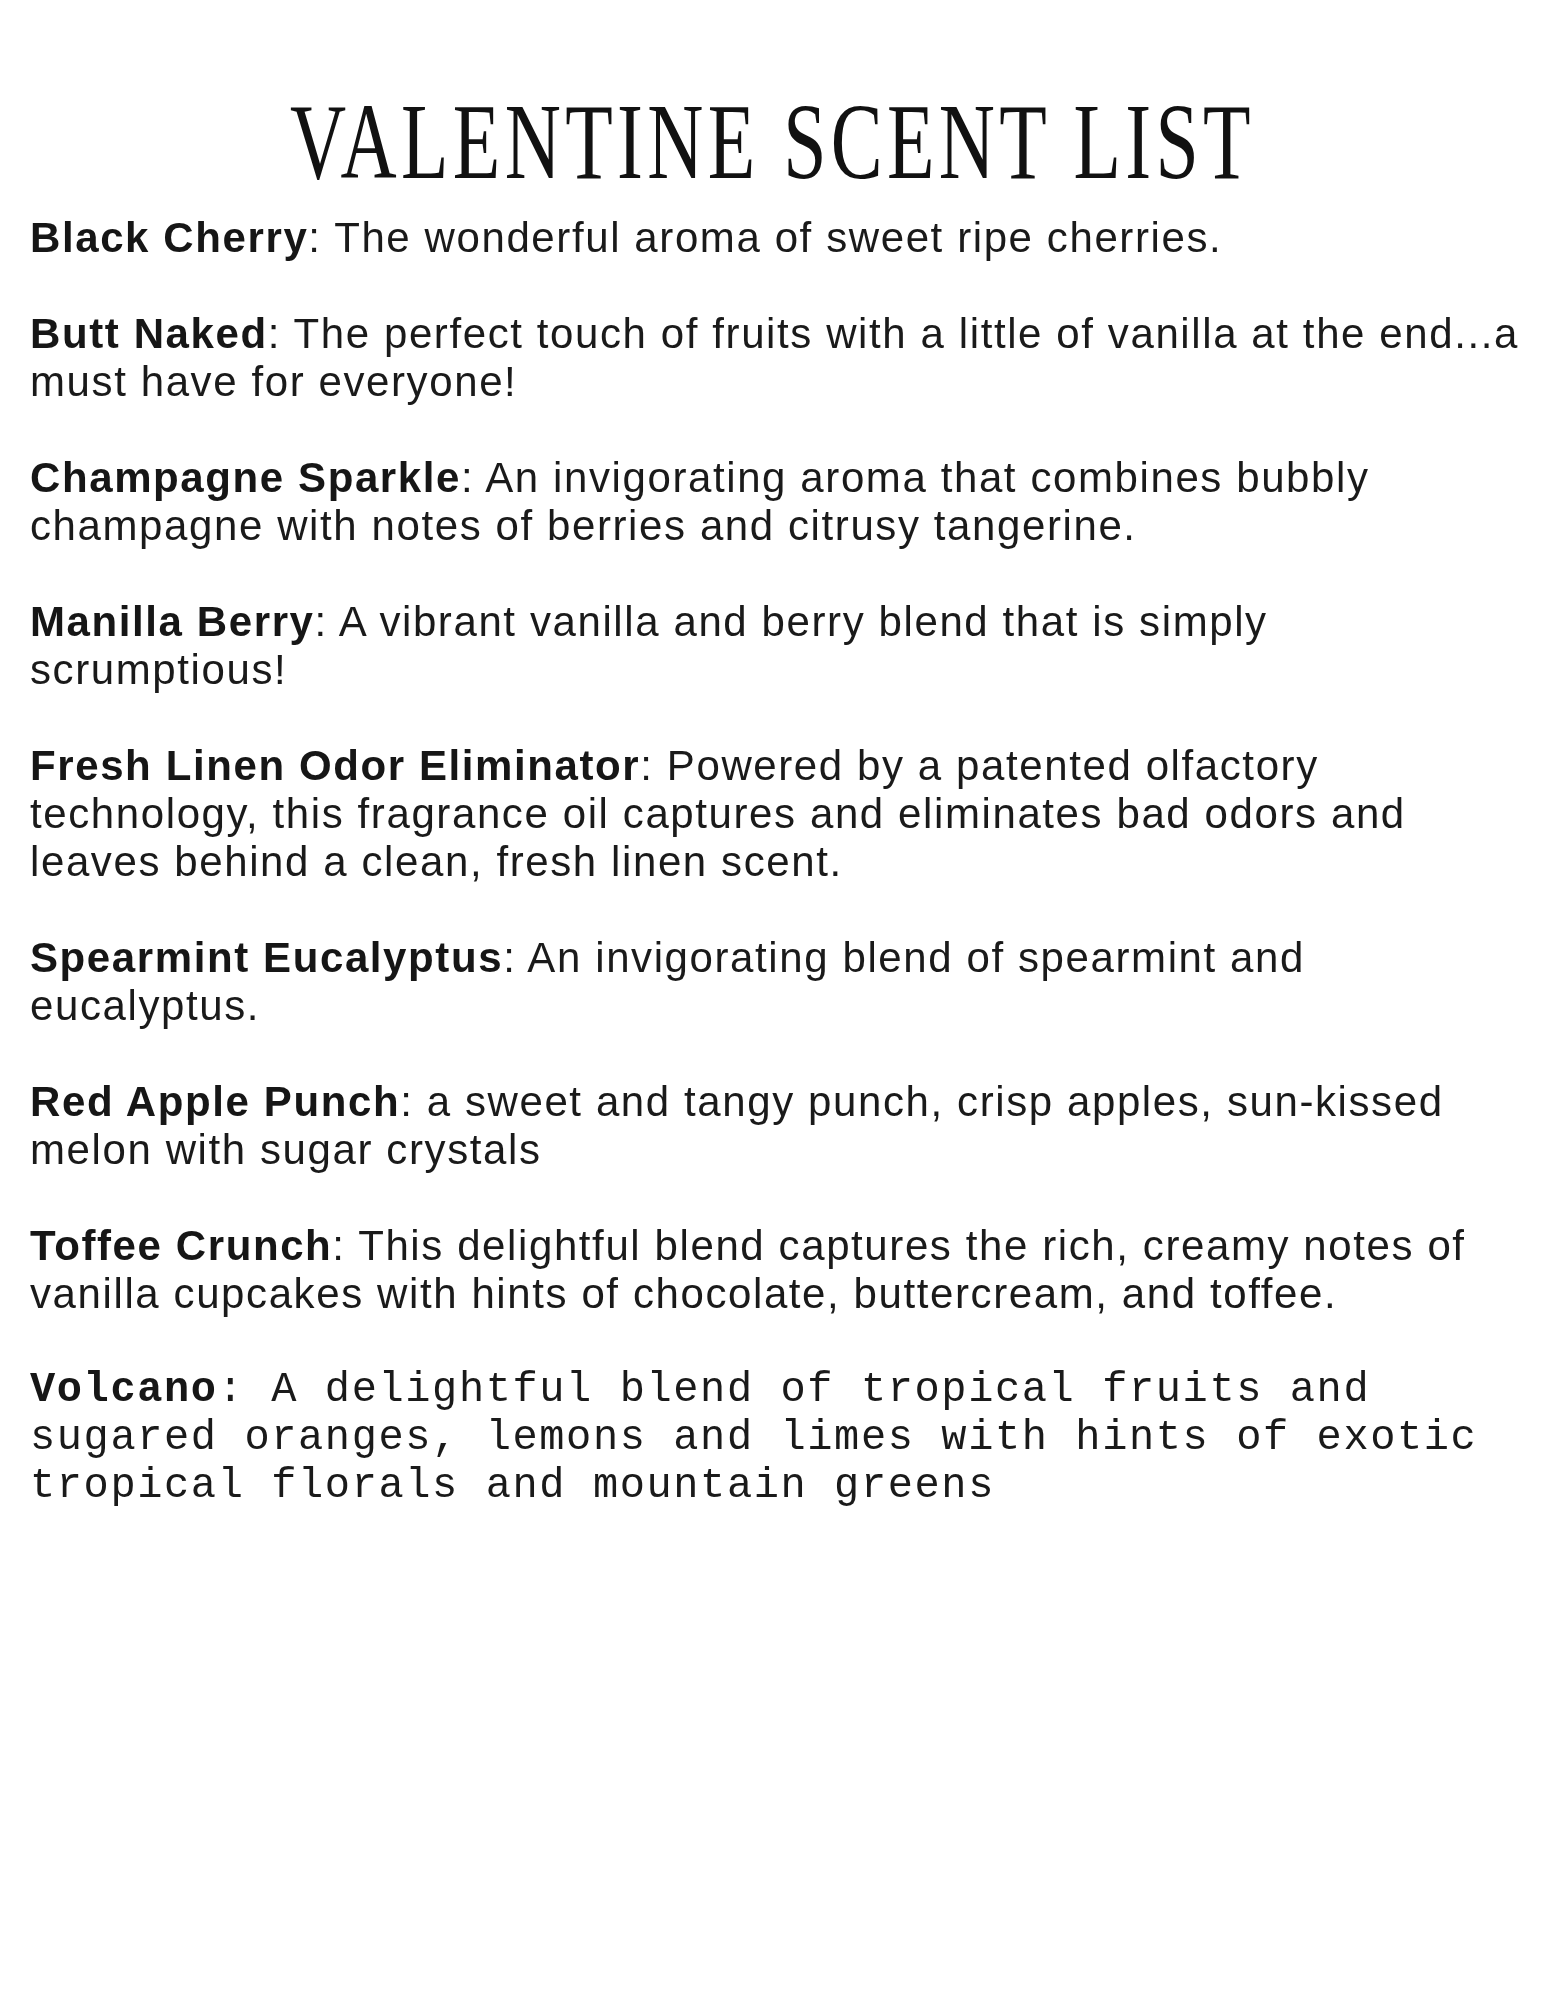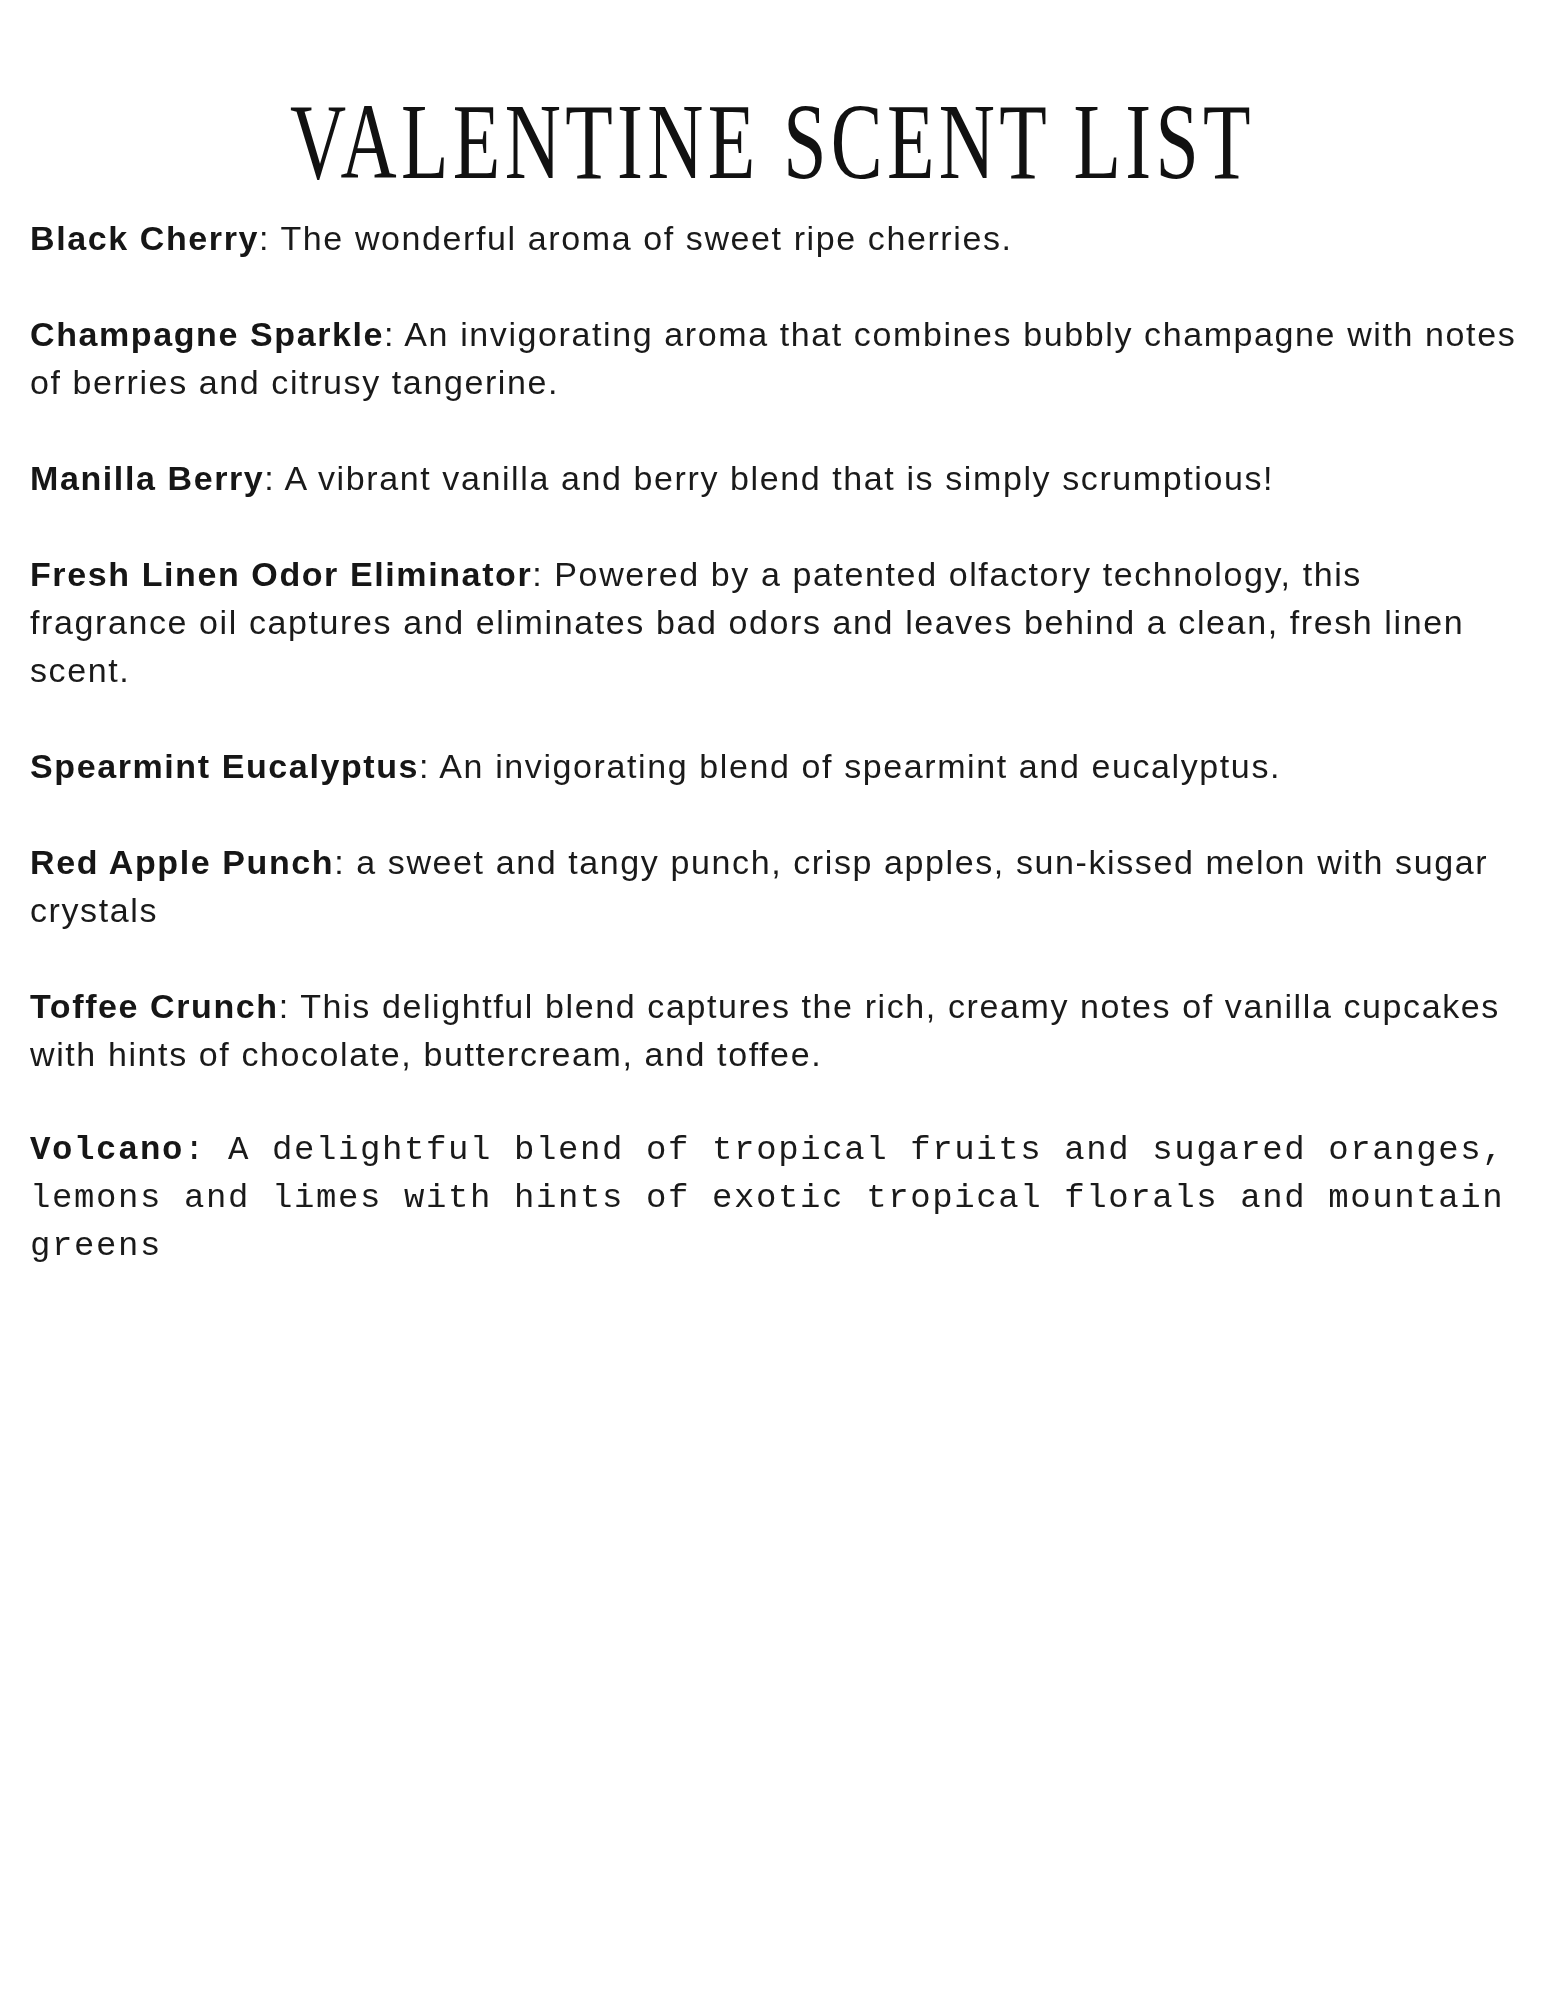--- a/index.html
+++ b/index.html
@@ -30,21 +30,21 @@
     color: #111111;
     white-space: nowrap;
     transform: scaleX(0.72);
     transform-origin: 50% 50%;
   }
   .scent-list {
     padding: 18px 15px 0 30px;
   }
   .scent {
     margin: 0 0 48px 0;
-    font-size: 34px;
+    font-size: 42px;
     line-height: 48px;
     letter-spacing: 1.6px;
     color: #1a1a1a;
   }
   .scent:last-child {
     margin-bottom: 0;
     font-family: Liberation Mono, monospace;
   }
   .scent-name {
     font-weight: 700;
@@ -53,20 +53,21 @@
 </style>
 </head>
 <body>
 
 <div class="page">
   <h1 class="title">VALENTINE SCENT LIST</h1>
 
   <div class="scent-list" id="scent-list">
   <p class="scent"><strong class="scent-name">Black Cherry</strong><span class="scent-separator">: </span><span class="scent-description">The wonderful aroma of sweet ripe cherries.</span></p>
 
+  <p class="scent"><strong class="scent-name">Butt Naked</strong><span class="scent-separator">: </span><span class="scent-description">The perfect touch of fruits with a little of vanilla at the end...a must have for everyone!</span></p>
 
   <p class="scent"><strong class="scent-name">Champagne Sparkle</strong><span class="scent-separator">: </span><span class="scent-description">An invigorating aroma that combines bubbly champagne with notes of berries and citrusy tangerine.</span></p>
 
 
   <p class="scent"><strong class="scent-name">Manilla Berry</strong><span class="scent-separator">: </span><span class="scent-description">A vibrant vanilla and berry blend that is simply scrumptious!</span></p>
 
   <p class="scent"><strong class="scent-name">Fresh Linen Odor Eliminator</strong><span class="scent-separator">: </span><span class="scent-description">Powered by a patented olfactory technology, this fragrance oil captures and eliminates bad odors and leaves behind a clean, fresh linen scent.</span></p>
 
 
 

